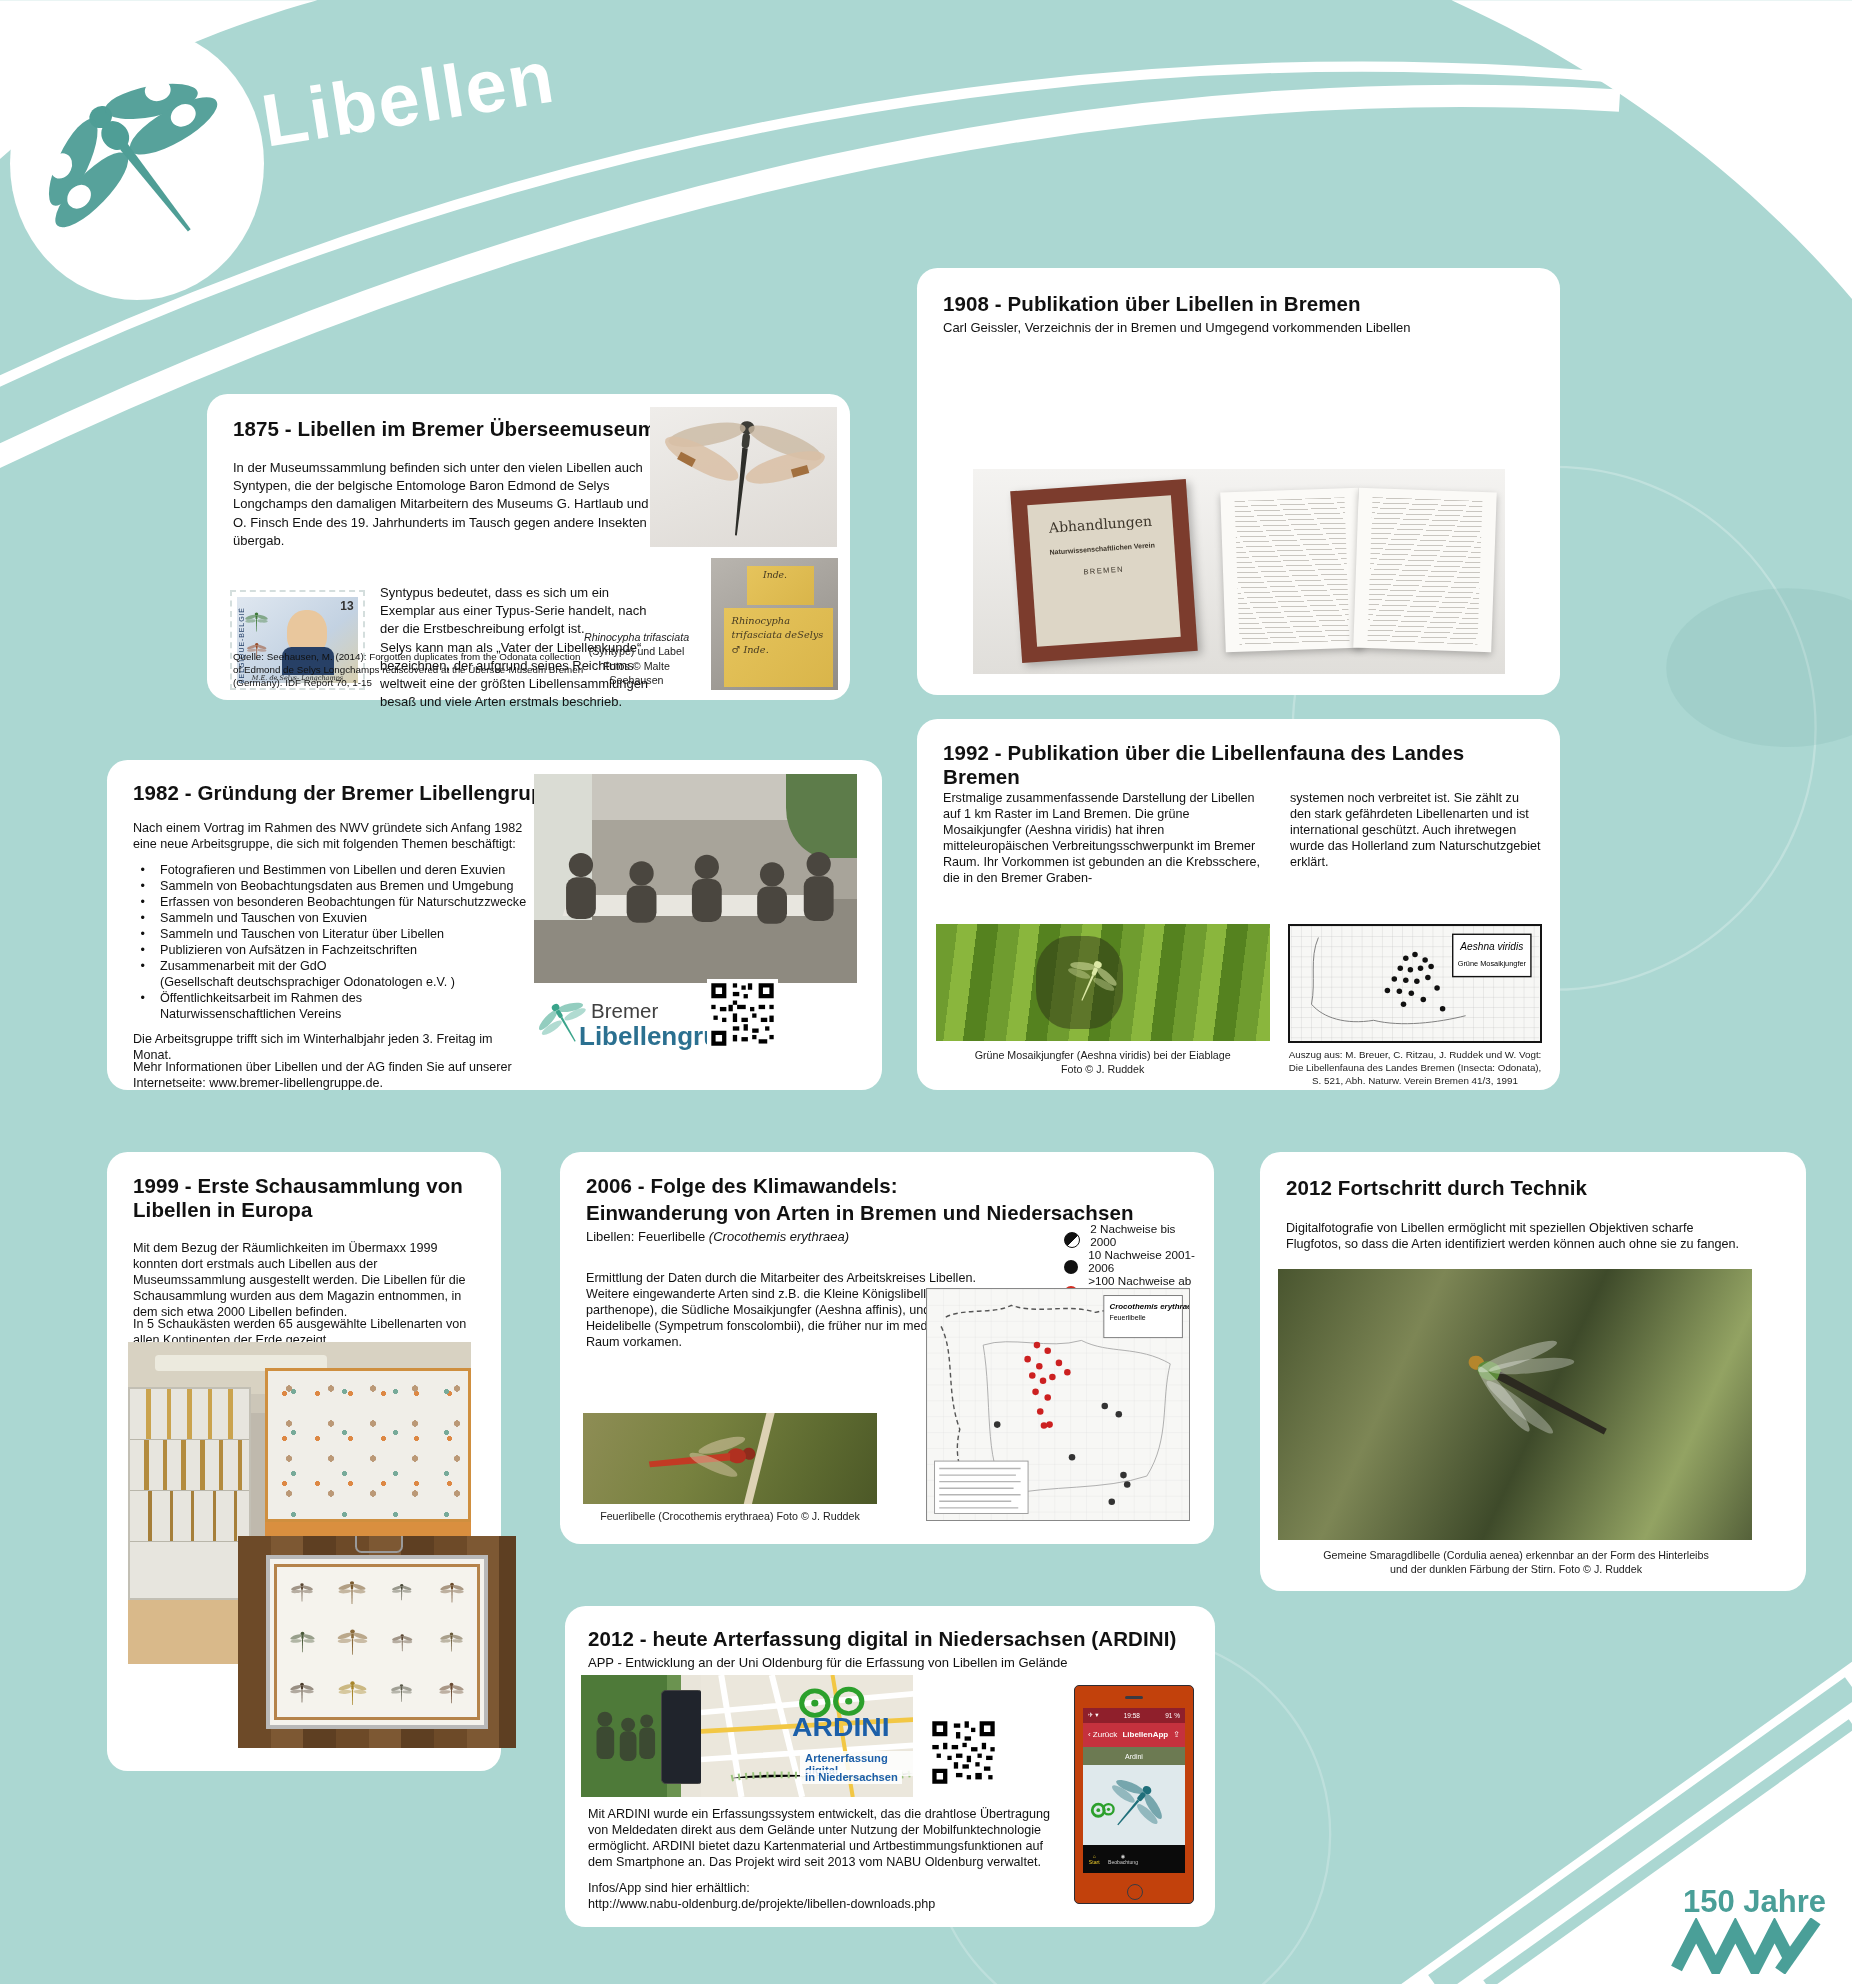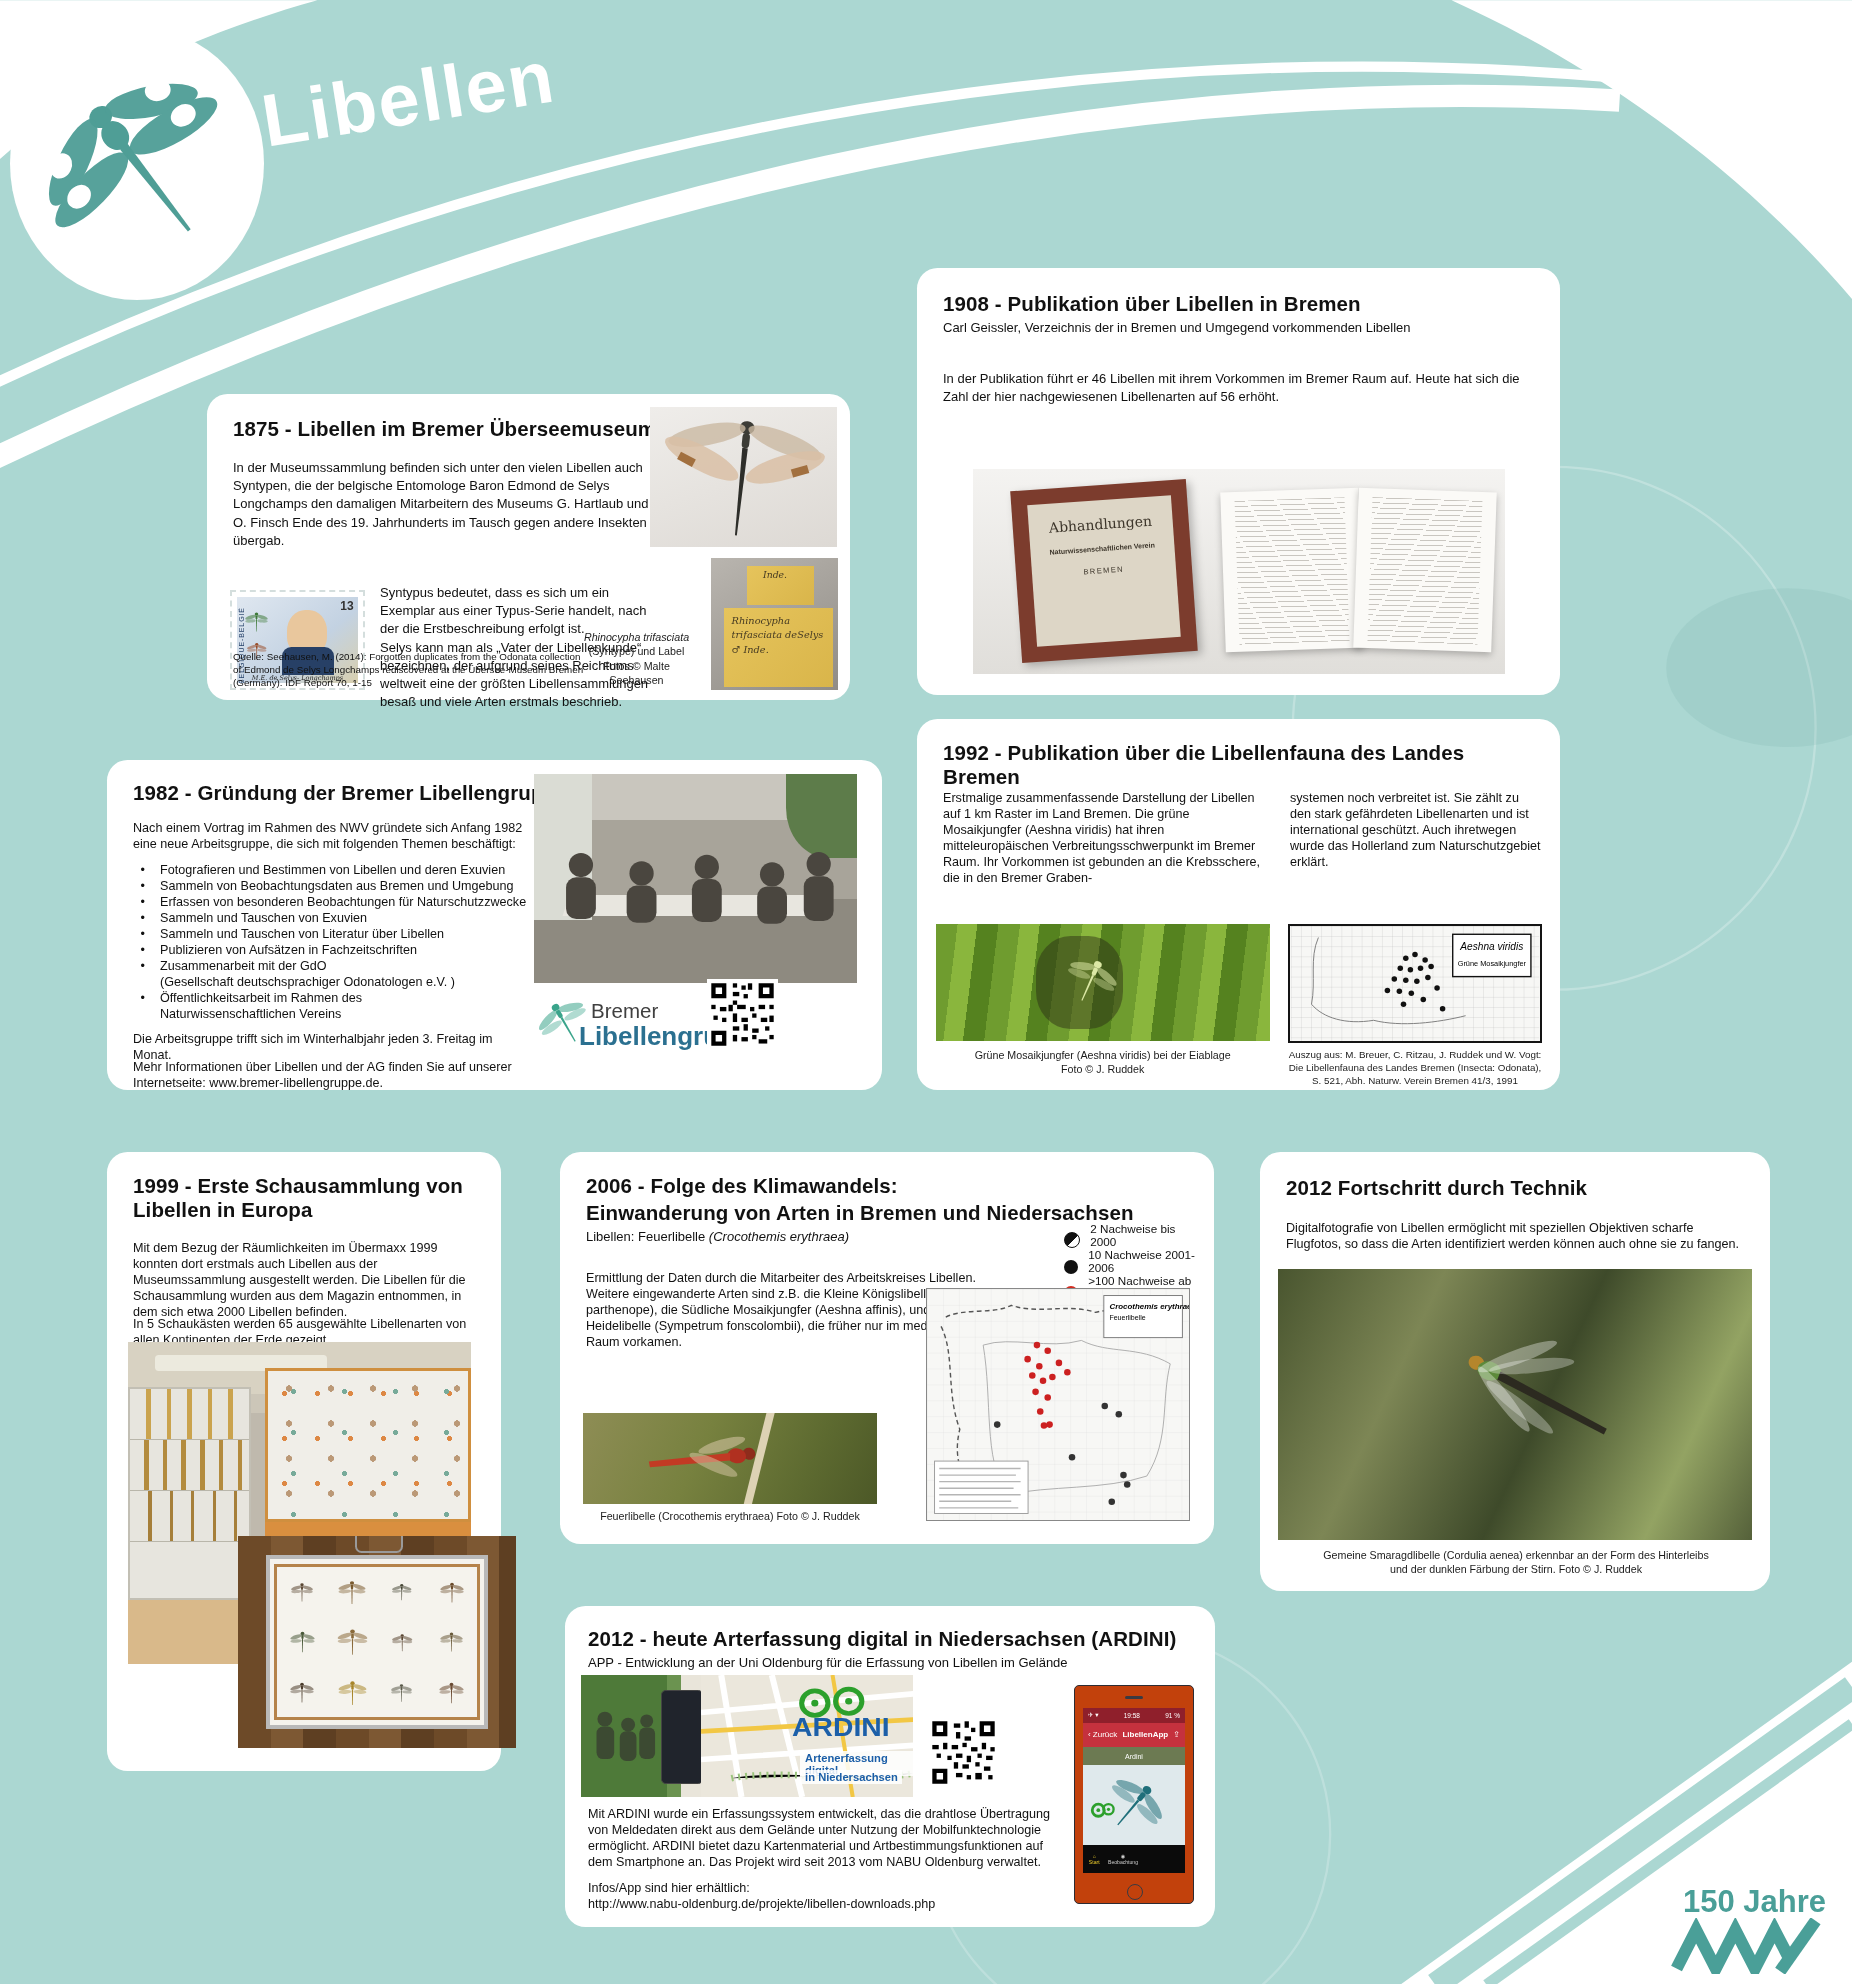--- a/index.html
+++ b/index.html
@@ -9,21 +9,21 @@
   .abs{position:absolute;}
   .deco{position:absolute;left:0;top:0;pointer-events:none;}
   
   .card{position:absolute;background:#fff;border-radius:20.5px;}
   #card1875{left:207px;top:394px;width:643px;height:306px;}
   #card1908{left:917px;top:268px;width:643px;height:427px;}
   #card1982{left:107px;top:760px;width:775px;height:330px;}
   #card1992{left:917px;top:719px;width:643px;height:371px;}
   #card1999{left:107px;top:1152px;width:394px;height:619px;overflow:visible;}
   #card2006{left:560px;top:1152px;width:654px;height:392px;}
-  #card2012{left:1260px;top:1152px;width:510px;height:439px;}
+  #card2012{left:1260px;top:1152px;width:510px;height:439px;padding-left:36px;}
   #cardardini{left:565px;top:1606px;width:650px;height:321px;}
   .h1{font-size:20.5px;font-weight:bold;line-height:1.15;letter-spacing:0.1px;}
   .sub{font-size:13px;line-height:1.3;}
   .bd{font-size:13px;line-height:1.4;}
   .bd27{font-size:12.6px;line-height:16px;}
   .cap{font-size:10.7px;line-height:1.35;text-align:center;color:#1c1c1c;}
   .src{font-size:9.8px;line-height:1.35;}
   .pre{white-space:pre-line;}
   .it{font-style:italic;}
   ul.blt{list-style:none;margin:0;padding:0;}
@@ -185,21 +185,20 @@
 trifasciata deSelys
 ♂ Inde.</div>
     </div>
 
     <div class="abs src" style="left:26px;top:256px;width:355px">Quelle: Seehausen, M. (2014): Forgotten duplicates from the Odonata collection of Edmond de Selys Longchamps rediscovered at the Übersee-Museum Bremen (Germany). IDF Report 70, 1-15</div>
   </div>
 
   <div class="card" id="card1908">
     <div class="abs h1" style="left:26px;top:24px;width:588px">1908 - Publikation über Libellen in Bremen</div>
     <div class="abs sub" style="left:26px;top:52px;width:588px">Carl Geissler, Verzeichnis der in Bremen und Umgegend vorkommenden Libellen</div>
-    <div class="abs bd" style="left:26px;top:102px;width:593px">In der Publikation führt er 46 Libellen mit ihrem Vorkommen im Bremer Raum auf. Heute hat sich die Zahl der hier nachgewiesenen Libellenarten auf 56 erhöht.</div>
     <div class="ph books abs" style="left:56px;top:201px;width:532px;height:205px">
       <div class="bookcover">
         <div class="booklabel">
           <div style="font-family:'DejaVu Serif',serif;font-size:14px;margin-top:16px">Abhandlungen</div>
           <div style="font-size:7px;margin-top:13px;font-weight:bold">Naturwissenschaftlichen Verein</div>
           <div style="font-size:7.5px;margin-top:14px;letter-spacing:1.4px">BREMEN</div>
         </div>
       </div>
       <div class="pg" style="left:47%;transform:rotate(-2deg)"></div>
       <div class="pg" style="left:72%;transform:rotate(2deg)"></div>

